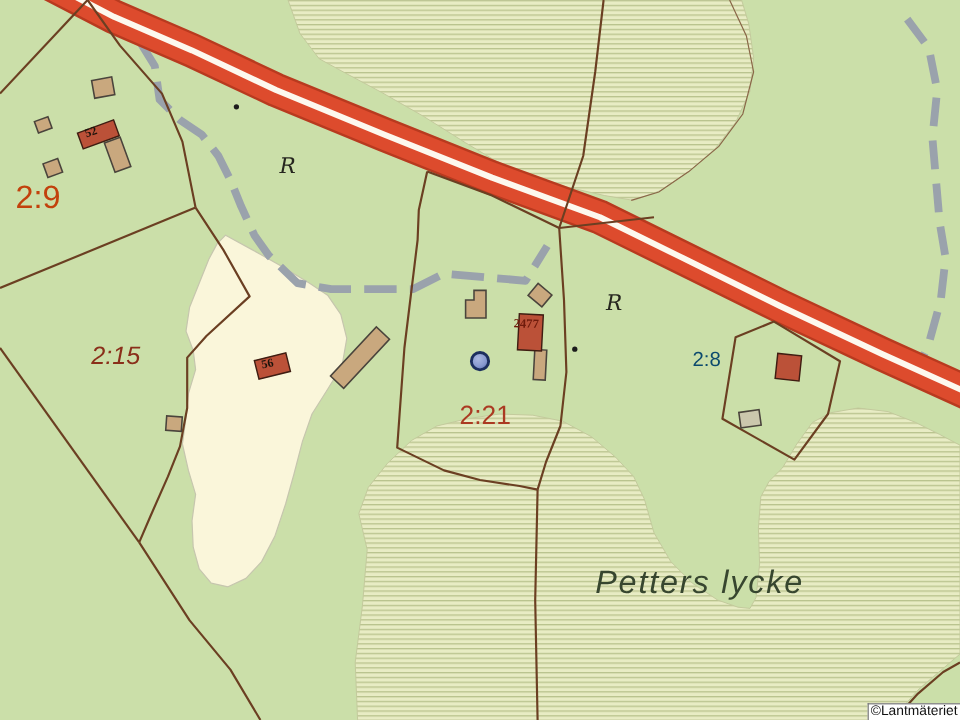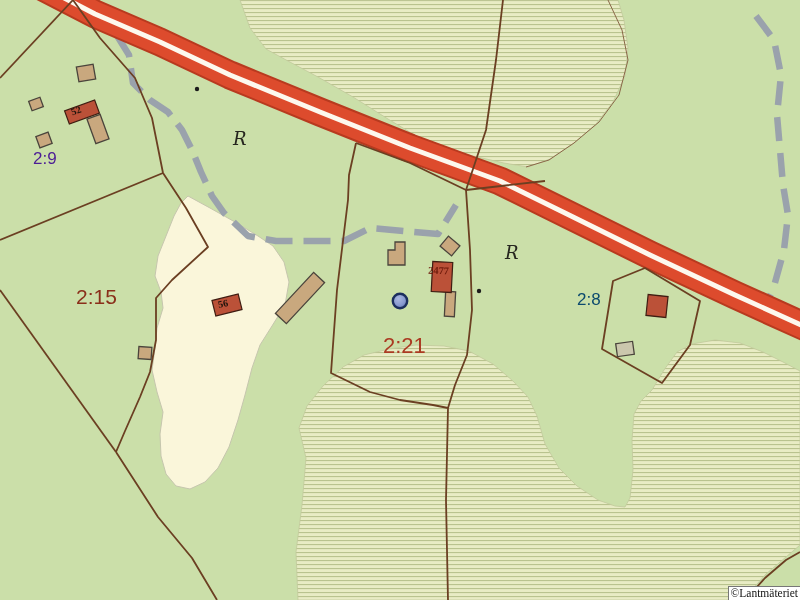--- a/index.html
+++ b/index.html
@@ -9,21 +9,21 @@
   #map svg{position:absolute;left:0;top:0;}
   .lbl{position:absolute;white-space:nowrap;pointer-events:none;}
   .parcel-lbl{color:#8e2f1d;font-family:"Liberation Sans",sans-serif;font-weight:400;}
   .bldg-lbl{color:#1d140c;font-family:"Liberation Serif",serif;font-weight:700;}
   .rune{color:#26261f;font-family:"DejaVu Serif",serif;font-style:italic;}
   .place{color:#37462f;font-style:italic;letter-spacing:1.5px;
          font-family:"Liberation Sans",sans-serif;}
   .copyright{position:absolute;right:0;bottom:0;background:#ffffff;
              border:1px solid #777;border-right:none;border-bottom:none;
              font-size:11.5px;line-height:12px;padding:0 2px 1px 2px;color:#111;
-             font-family:Liberation Serif, serif;}
+             font-family:Liberation Sans, sans-serif;}
 </style>
 </head>
 <body>
 
 <div id="map">
 <svg width="800" height="600" viewBox="0 0 800 600">
   <defs>
     <pattern id="hatch" patternUnits="userSpaceOnUse" width="4" height="4">
       <rect width="4" height="4" fill="#e8ecc4"></rect>
       <rect width="4" height="1.1" fill="#b9c38e"></rect>
@@ -113,27 +113,28 @@
     <g transform="translate(657,306) rotate(6)">
           <rect x="-10" y="-10.5" width="20" height="21"></rect>
         </g>
   </g>
 
   <circle cx="400" cy="301" r="7.2" fill="url(#wellGrad)" stroke="#1c2f5e" stroke-width="2.4"></circle>
   <circle cx="197" cy="89" r="2.2" fill="#1c1c1c"></circle>
   <circle cx="479" cy="291" r="2.2" fill="#1c1c1c"></circle>
 </svg>
 
-  <div class="lbl parcel-lbl" style="left:13px;top:149px;font-size:17px;color:#4c1d95;margin-left:20px;">2:9</div>
-  <div class="lbl parcel-lbl" style="left:76px;top:285px;font-size:21px;color:#8a2f1a;">2:15</div>
+  <div class="lbl parcel-lbl" style="left:13px;top:149px;font-size:27px;color:#c2410c;">2:9</div>
+  <div class="lbl parcel-lbl" style="left:76px;top:285px;font-size:21px;color:#8a2f1a;font-style:italic;">2:15</div>
   <div class="lbl parcel-lbl" style="left:383px;top:333px;font-size:22px;color:#ab3a22;">2:21</div>
   <div class="lbl parcel-lbl" style="left:577px;top:290px;font-size:17px;color:#0c4a6e;">2:8</div>
 
   <div class="lbl bldg-lbl" style="left:71px;top:105px;font-size:10px;transform:rotate(-20deg);">52</div>
   <div class="lbl bldg-lbl" style="left:218px;top:298px;font-size:10px;transform:rotate(-12deg);">56</div>
   <div class="lbl bldg-lbl" style="left:428px;top:265px;font-size:10.5px;color:#6f1b0c;transform:rotate(2deg);">2477</div>
 
   <div class="lbl rune" style="left:233px;top:128px;font-size:18px;">R</div>
   <div class="lbl rune" style="left:505px;top:242px;font-size:18px;">R</div>
 
+  <div class="lbl place" style="left:496px;top:470px;font-size:27px;">Petters lycke</div>
 
   <div class="copyright">©Lantmäteriet</div>
 </div>
 
 </body></html>

